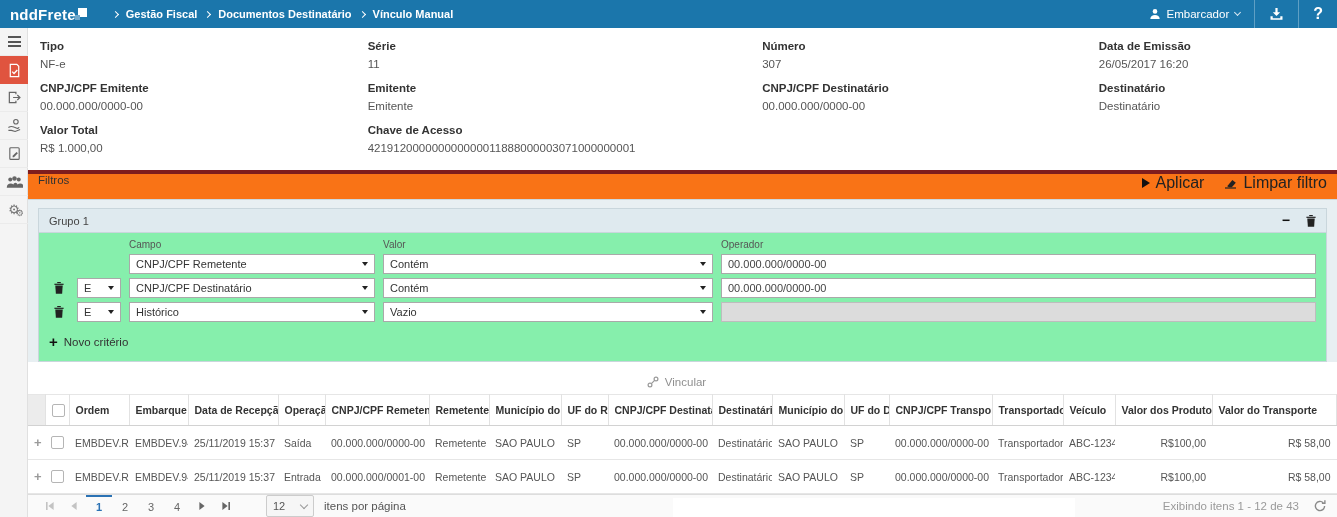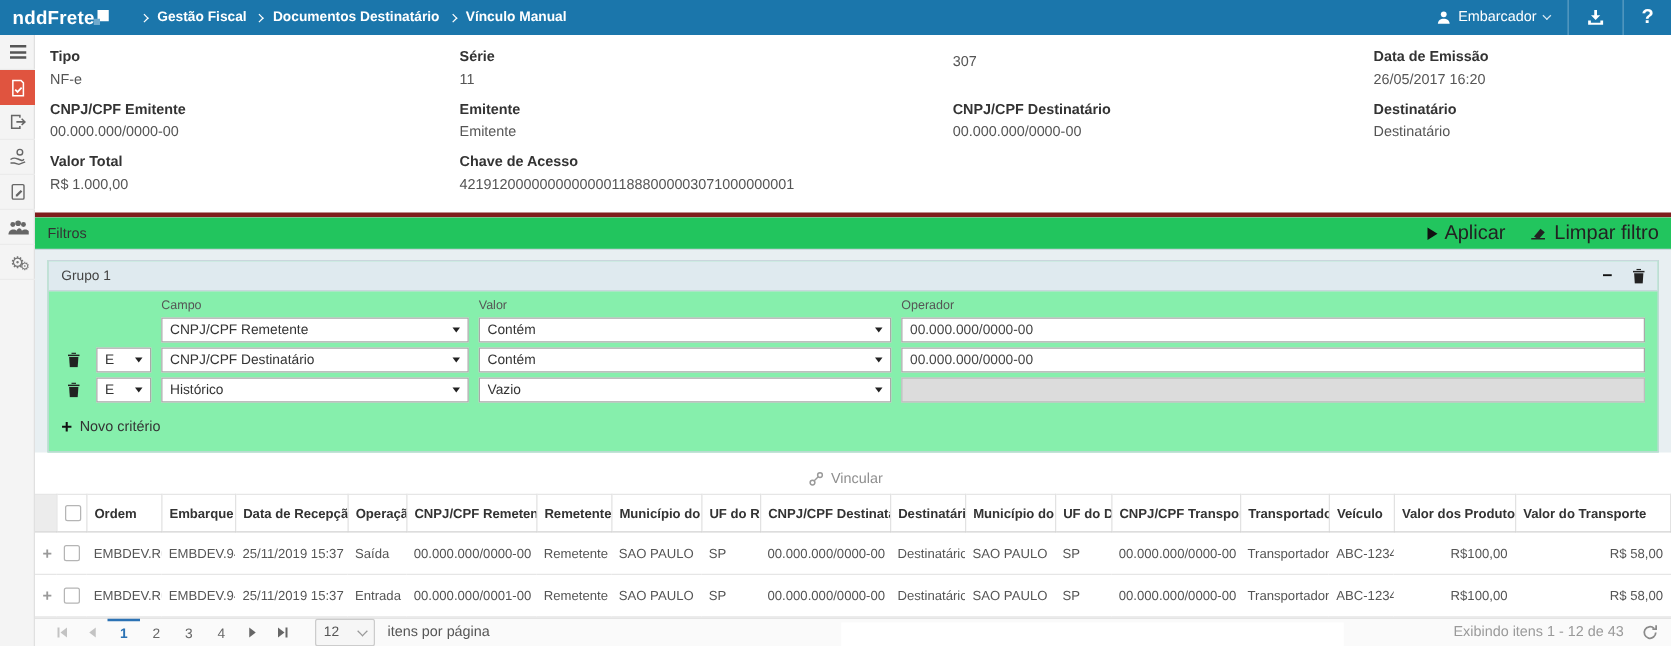--- a/index.html
+++ b/index.html
@@ -33,21 +33,21 @@
   .main { flex:1; display:flex; flex-direction:column; overflow:hidden; }
 
   
   .details { padding:10px 12px 6px 12px; border-bottom:4px solid #7f1d1d; display:grid;
     grid-template-columns:25.5% 30.7% 26.2% auto; grid-auto-rows:42px; }
   .flabel { font-weight:bold; color:#333; font-size:11.5px; padding-top:2px; }
   .fvalue { color:#555; font-size:11.5px; padding-top:6px; }
 
   
   .filters { background:#e8eff2; }
-  .filters-bar { height:26px; background:#22c55e; border-bottom:1px solid #ccd8dd; display:flex; align-items:center; padding:0 10px; }
+  .filters-bar { height:26px; background:#f97316; border-bottom:1px solid #ccd8dd; display:flex; align-items:flex-start; padding:0 10px; }
   .filters-title { color:#333; font-size:11.5px; }
   .filters-actions { margin-left:auto; display:flex; align-items:center; gap:20px; }
   .flink { display:flex; align-items:center; gap:6px; color:#222; font-size:16px; }
   .play { width:0; height:0; border-top:5px solid transparent; border-bottom:5px solid transparent; border-left:8px solid #111; display:inline-block; }
   .group { margin:8px 10px 0 10px; border:1px solid #c9d6dc; background:#86efac; }
   .group-header { height:24px; background:#dfeaef; border-bottom:1px solid #c9d6dc; display:flex; align-items:center; padding:0 10px; color:#444; }
   .gh-actions { margin-left:auto; display:flex; align-items:center; gap:16px; }
   .minus { font-size:14px; font-weight:bold; color:#111; line-height:1; }
   .group-body { padding:6px 10px 12px 2px; }
   .fgrid { display:grid; grid-template-columns:20px 44px 246px 330px 1fr; column-gap:8px; align-items:center; margin:0 0 4px 8px; }
@@ -77,21 +77,21 @@
   th.num { text-align:right; }
   .plus-exp { color:#9a9a9a; font-size:13px; font-weight:bold; cursor:pointer; }
   .cb { display:inline-block; width:13px; height:13px; background:#fff; border:1px solid #b5b5b5; border-radius:2px; vertical-align:middle; cursor:pointer; }
 
   
   .pager { margin-top:auto; height:30px; background:#fafafa; border-top:1px solid #ddd; display:flex; align-items:center; padding:0 10px; position:relative; }
   .pg-btn { width:24px; height:100%; display:flex; align-items:center; justify-content:center; color:#666; }
   .pg-btn.disabled { color:#c3c3c3; }
   .pg-num { width:26px; height:100%; display:flex; align-items:center; justify-content:center; color:#666; border-top:2px solid transparent; cursor:pointer; }
   .pg-num.active { color:#2b72b4; border-top-color:#2b72b4; font-weight:bold; }
-  .pgsize { width:48px; height:22px; border:1px solid #ccc; background:#f6f6f6; display:flex; align-items:center; padding:0 6px; margin-left:14px; color:#555; cursor:pointer; border-radius:2px; }
+  .pgsize { width:48px; height:22px; border:1px solid #ccc; background:#f6f6f6; display:flex; align-items:center; padding:0 6px; margin-left:28px; color:#555; cursor:pointer; border-radius:2px; }
   .pgsize span:first-child { flex:1; }
   .chev-gray { width:6px; height:6px; border-right:1.4px solid #999; border-bottom:1.4px solid #999; transform:rotate(45deg); margin-top:-3px; }
   .pg-label { margin-left:10px; color:#555; font-size:11.5px; }
   .pg-whitebox { position:absolute; left:645px; top:3px; width:402px; height:24px; background:#fff; }
   .pg-status { margin-left:auto; color:#9a9a9a; font-size:11.5px; margin-right:14px; }
   svg { display:block; }
 </style>
 </head>
 <body>
 
@@ -200,20 +200,21 @@
     <div class="details">
       <div>
           <div class="flabel">Tipo</div>
           <div class="fvalue">NF-e</div>
         </div>
       <div>
           <div class="flabel">Série</div>
           <div class="fvalue">11</div>
         </div>
       <div>
+          <div class="flabel">Número</div>
           <div class="fvalue">307</div>
         </div>
       <div>
           <div class="flabel">Data de Emissão</div>
           <div class="fvalue">26/05/2017 16:20</div>
         </div>
       <div>
           <div class="flabel">CNPJ/CPF Emitente</div>
           <div class="fvalue">00.000.000/0000-00</div>
         </div>

